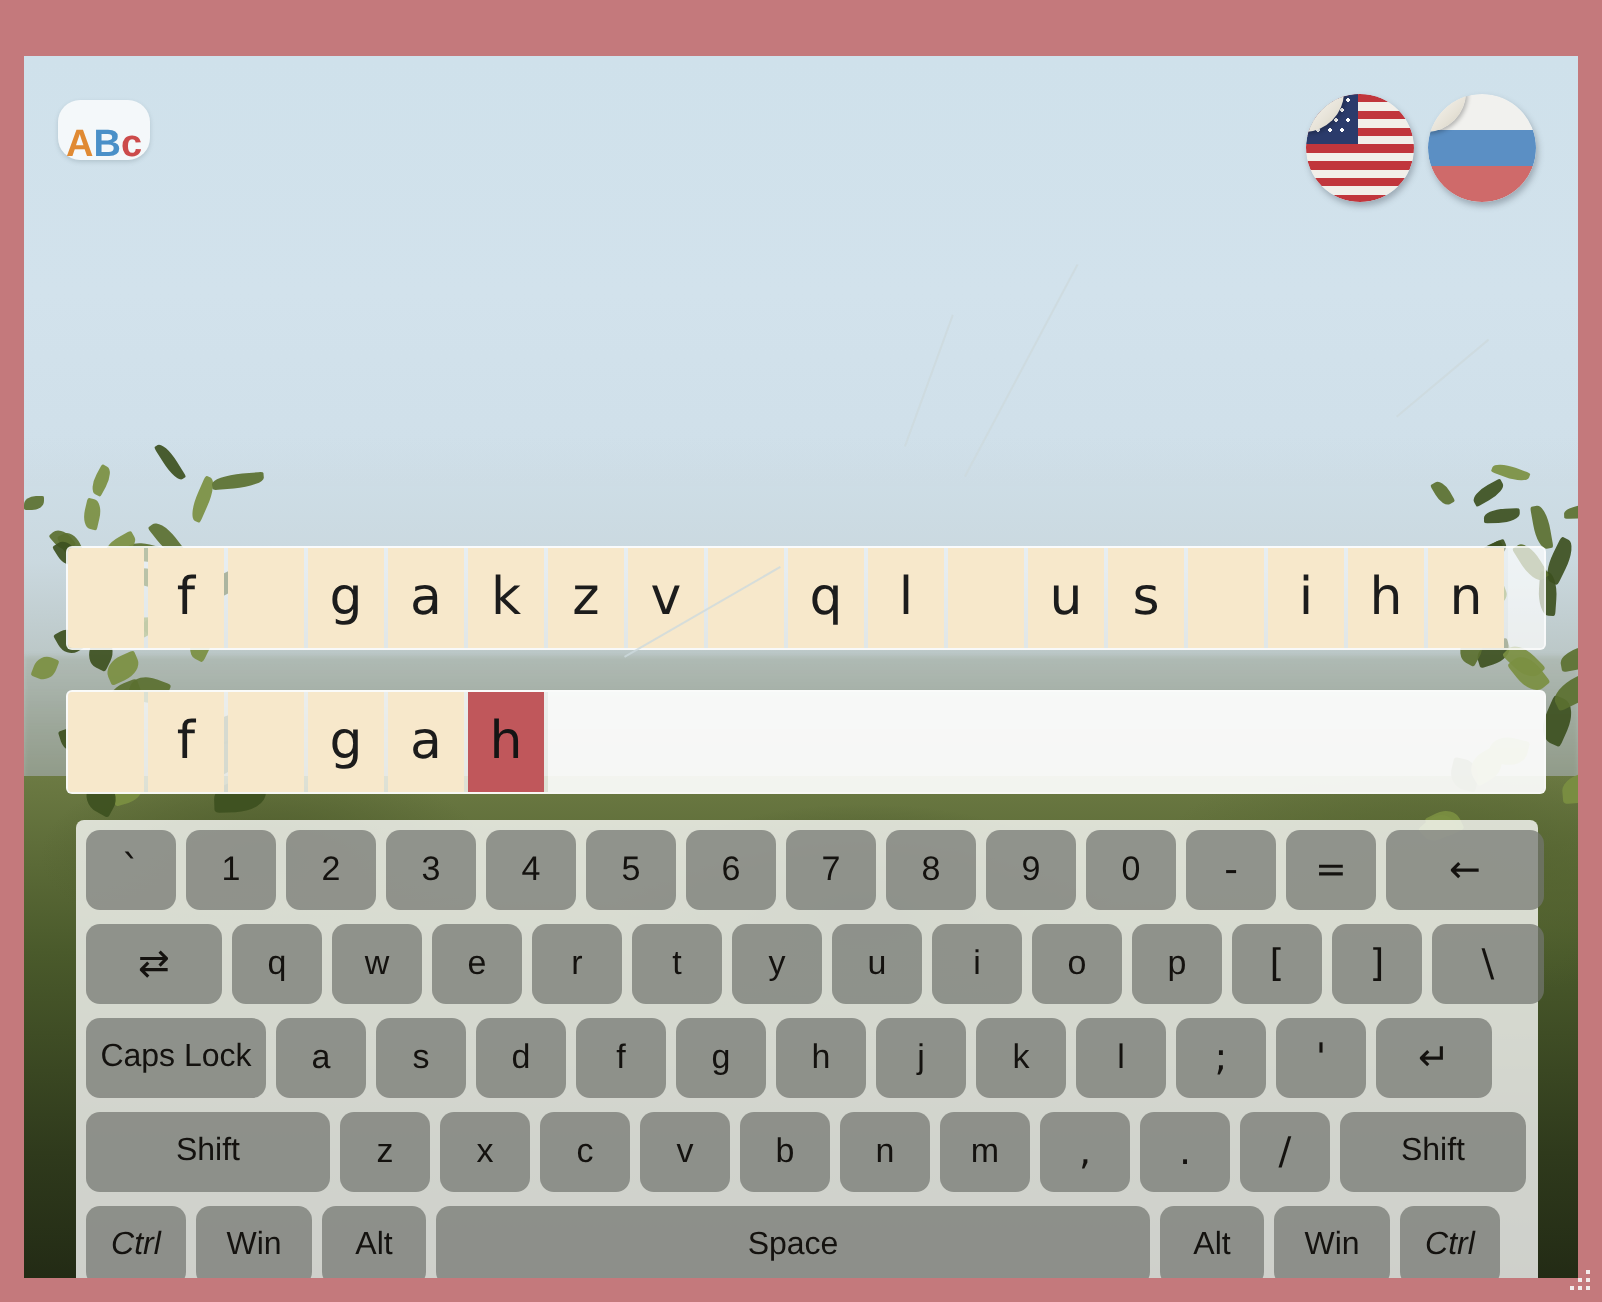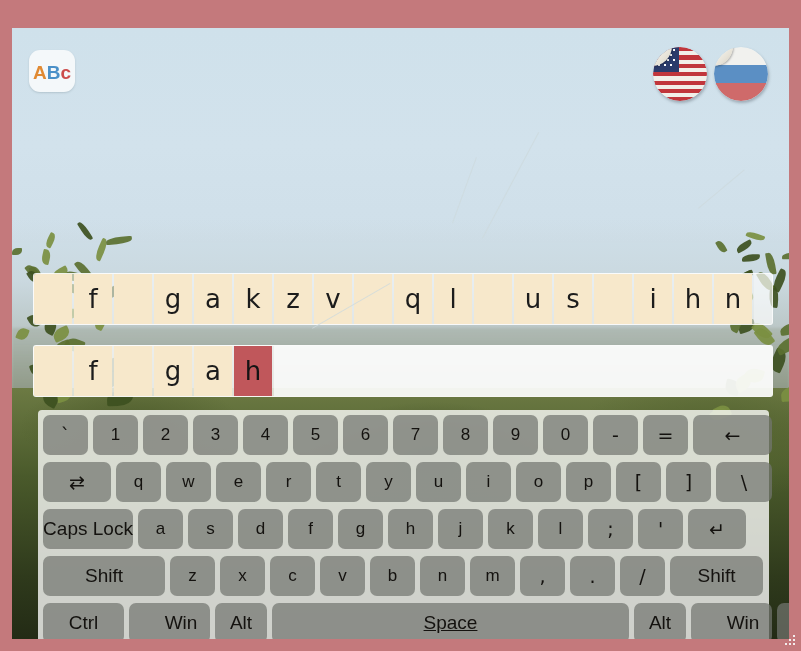--- a/index.html
+++ b/index.html
@@ -138,21 +138,21 @@
   .branch {
     position:absolute;
     background:#cdd9dd;
     transform-origin: left top;
     opacity:.8;
   }
 
   
   .mode-btn {
     position: absolute;
-    width: 46px; height: 42px;
+    width: 46px; height: 30px;
     background: #f4f8fa;
     border-radius: 11px;
     box-shadow: 0 1px 2px rgba(90,110,120,.25);
     text-align: center;
     line-height: 46px;
     font-size: 19px;
     font-weight: bold;
     letter-spacing: 0px;
     cursor: pointer;
     user-select: none;
@@ -288,32 +288,32 @@
     line-height: 40px;
     text-align: center;
     user-select: none;
     cursor: default;
     font-family: "Liberation Sans", sans-serif;
     overflow: hidden;
     white-space: nowrap;
   }
   .key:last-child { margin-right: 0; }
   .key.sym { font-family: "DejaVu Sans", sans-serif; font-size: 19px; }
-  .key.small { font-size: 19px; }
+  .key.small { font-size: 16px; }
   .key.w-backspace { width: 79px; }
   .key.w-tab { width: 68px; }
   .key.w-backslash { width: 56px; }
   .key.w-caps { width: 90px; }
   .key.w-enter { width: 58px; }
   .key.w-shift-l { width: 122px; }
   .key.w-shift-r { width: 93px; }
-  .key.w-ctrl { width: 81px; }
-  .key.w-win { width: 58px; padding-left: 23px; }
+  .key.w-ctrl { width: 50px; font-style: italic; }
+  .key.w-win { width: 58px; }
   .key.w-alt { width: 52px; }
-  .key.w-space { width: 357px; text-decoration: underline; }
+  .key.w-space { width: 357px; }
 
   
   #resize-grip {
     position: absolute;
     right: 3px; bottom: 3px;
     width: 13px; height: 13px;
   }
   #resize-grip i {
     position: absolute;
     width: 2px; height: 2px;

